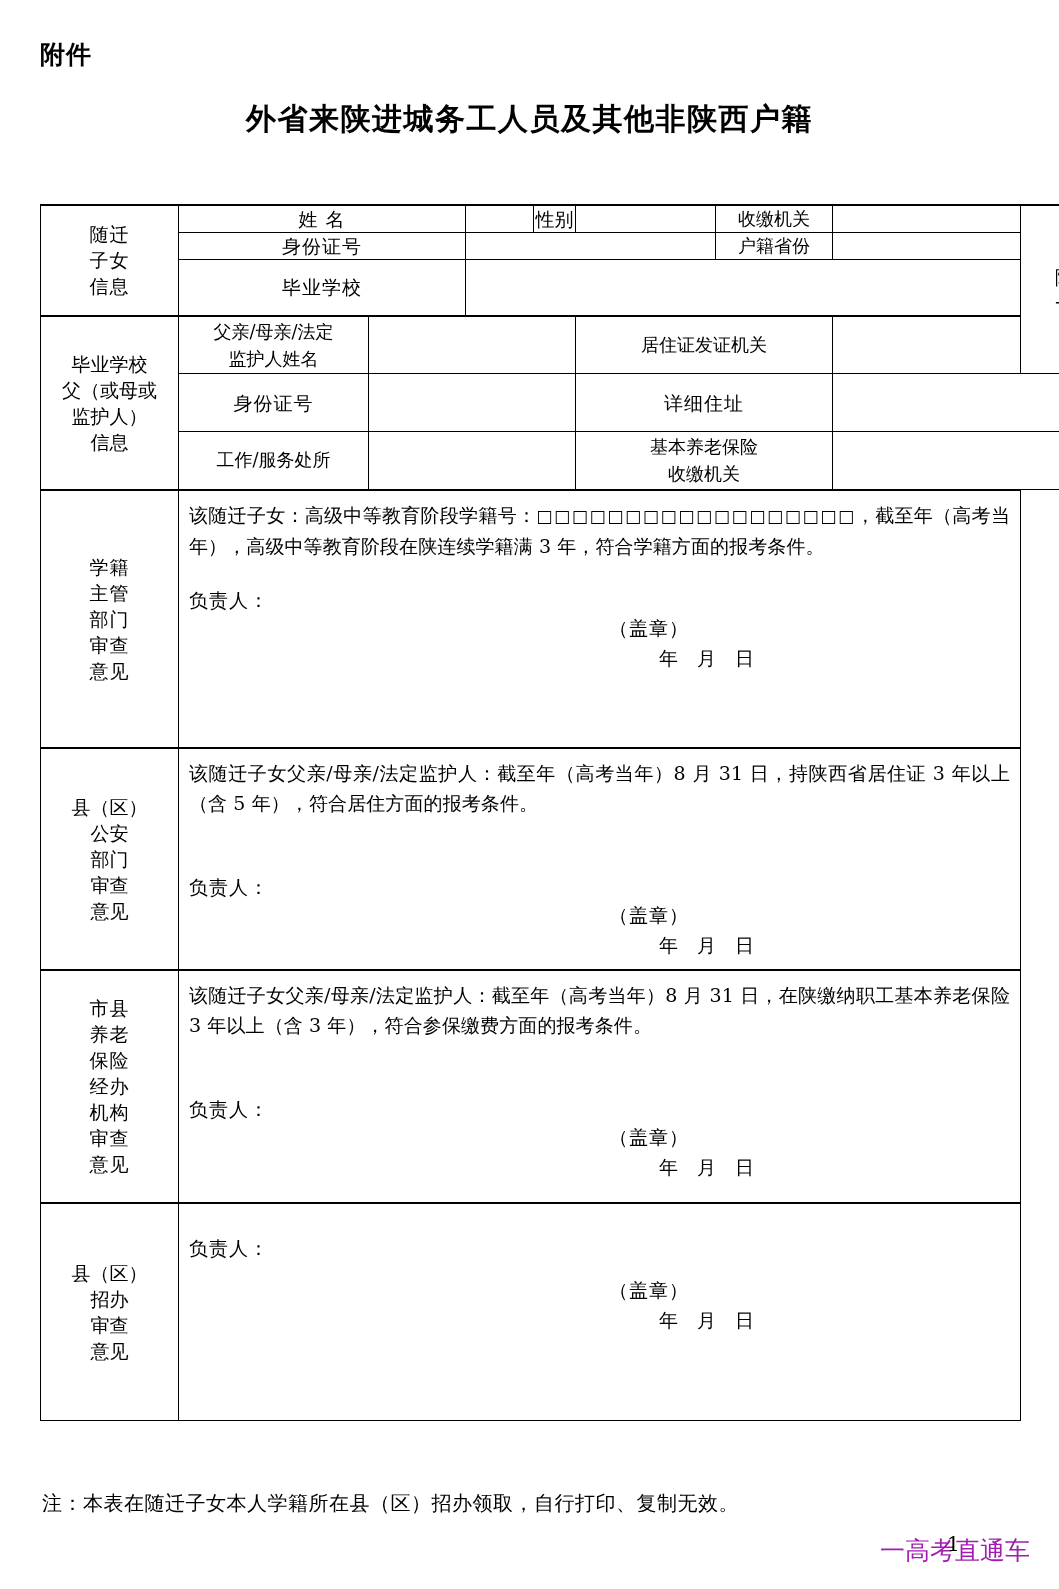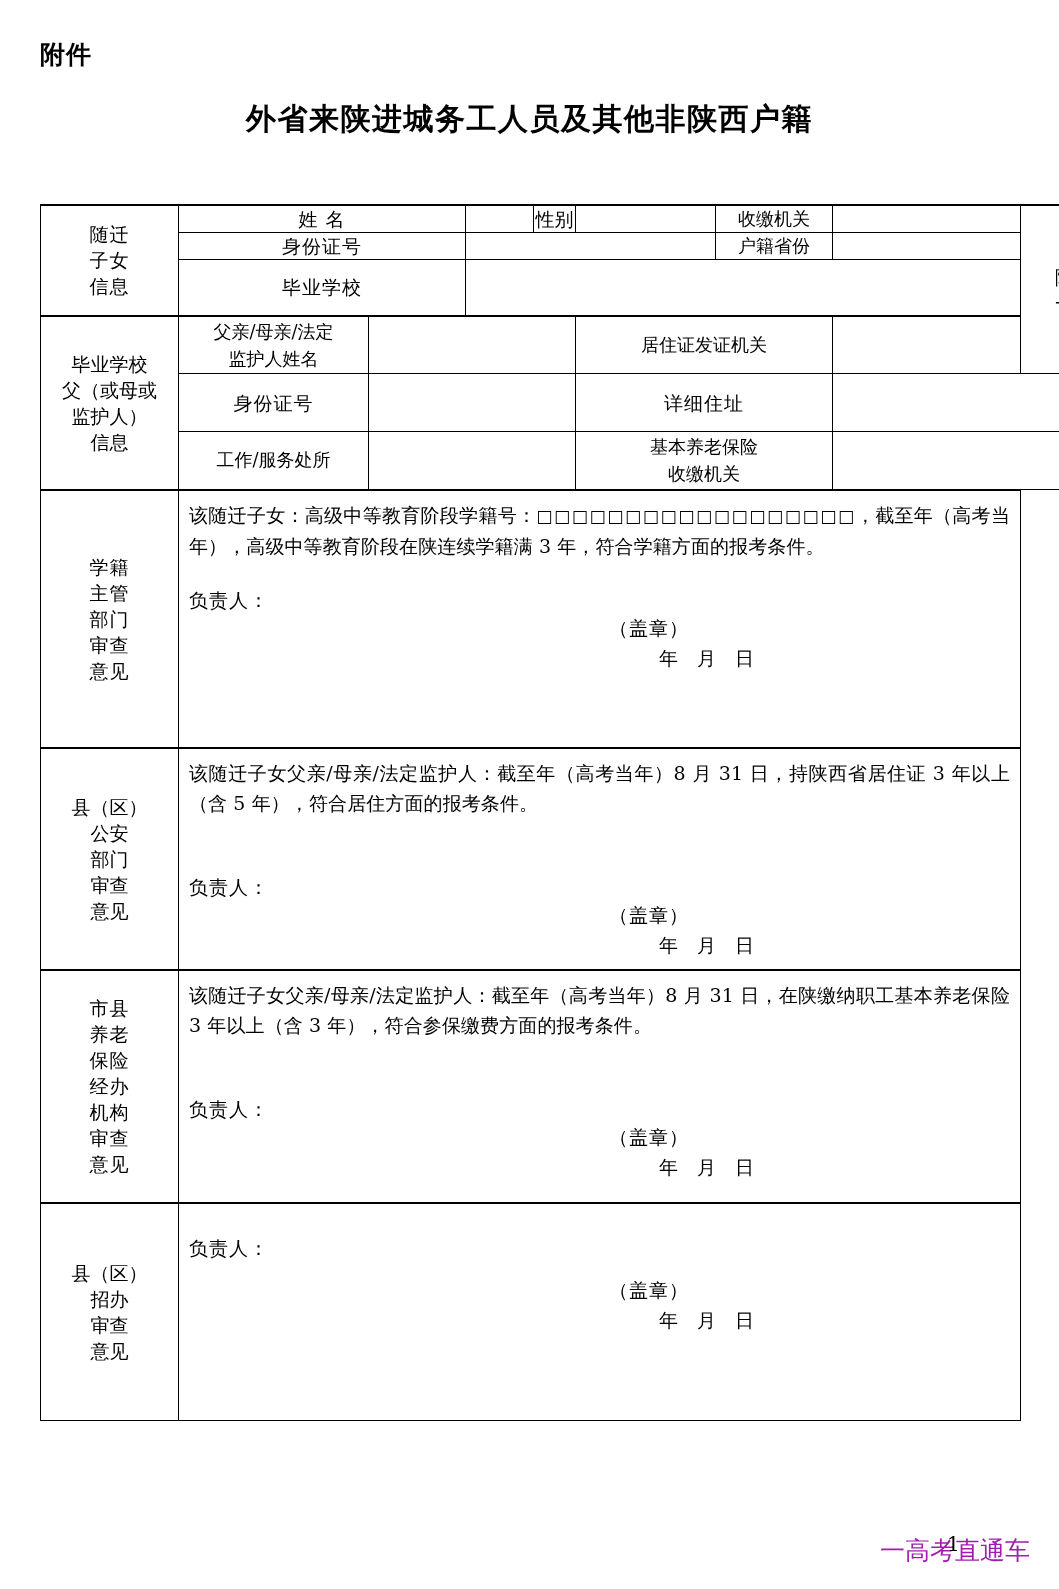--- a/index.html
+++ b/index.html
@@ -297,16 +297,17 @@
           <div class="seal-line" style="margin-top:16px">（盖章）</div>
           <div class="date-line">
             <span>年</span><span>月</span><span>日</span>
           </div>
         </div>
       </td>
     </tr>
   </tbody>
     </table>
 
+  <div class="note">注：本表在随迁子女本人学籍所在县（区）招办领取，自行打印、复制无效。</div>
   <div class="watermark">一高考直通车</div>
   <div class="page-num">1</div>
 
 </div>
 
 </body></html>

